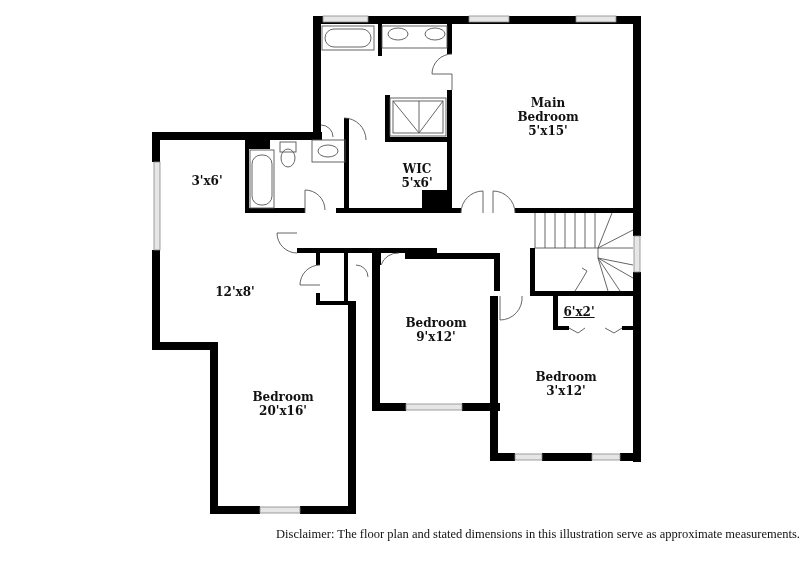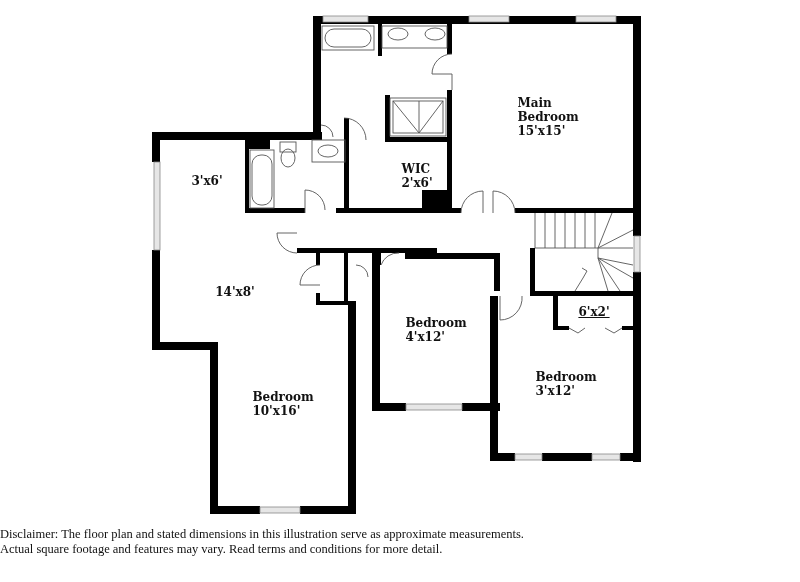--- a/index.html
+++ b/index.html
@@ -1,20 +1,20 @@
 <!DOCTYPE html>
 <html><head>
 <meta charset="utf-8">
 <style>
   html,body{margin:0;padding:0;background:#ffffff;}
   body{width:800px;height:582px;position:relative;overflow:hidden;font-family:"DejaVu Serif","Liberation Serif",serif;}
   #plan{position:absolute;left:0;top:0;}
-  .label{position:absolute;font-family:"DejaVu Serif","Liberation Serif",serif;font-weight:bold;color:#111;font-size:12px;line-height:14px;transform:translateX(-50%);white-space:nowrap;}
+  .label{position:absolute;text-align:center;font-family:"DejaVu Serif","Liberation Serif",serif;font-weight:bold;color:#111;font-size:12px;line-height:14px;transform:translateX(-50%);white-space:nowrap;}
   .label span{display:block;}
-  .disclaimer{position:absolute;left:0;width:800px;top:527px;text-align:left;font-family:"Liberation Serif","DejaVu Serif",serif;font-size:12.5px;line-height:15px;color:#111;}
+  .disclaimer{position:absolute;left:0;width:800px;top:527px;text-align:right;font-family:"Liberation Serif","DejaVu Serif",serif;font-size:12.5px;line-height:15px;color:#111;}
   .disclaimer span{display:block;}
 </style>
 </head>
 <body>
 
 <svg id="plan" width="800" height="582" viewBox="0 0 800 582" xmlns="http://www.w3.org/2000/svg">
 
   <g fill="#000">
 
     <rect x="313" y="16" width="328" height="8"></rect>
@@ -148,51 +148,50 @@
     <path d="M356 265 A 12 12 0 0 1 368 277"></path>
     <path d="M500 296 L500 320 A 22 22 0 0 0 522 296"></path>
     <polyline points="569,328 578,333 585,328"></polyline>
     <polyline points="605,328 614,333 622,328"></polyline>
   </g>
 </svg>
 
 <div class="label" style="left:548px;top:96px;">
   <span>Main</span>
   <span>Bedroom</span>
-  <span>15'x15'</span>
+  <span>5'x15'</span>
 </div>
 
 <div class="label" style="left:417px;top:162px;">
   <span>WIC</span>
-  <span>2'x6'</span>
+  <span>5'x6'</span>
 </div>
 
 <div class="label" style="left:207px;top:174px;">
   <span>3'x6'</span>
 </div>
 
 <div class="label" style="left:235px;top:285px;">
-  <span>14'x8'</span>
+  <span>12'x8'</span>
 </div>
 
 <div class="label" style="left:283px;top:390px;">
   <span>Bedroom</span>
-  <span>10'x16'</span>
+  <span>20'x16'</span>
 </div>
 
 <div class="label" style="left:436px;top:316px;">
   <span>Bedroom</span>
-  <span>4'x12'</span>
+  <span>9'x12'</span>
 </div>
 
 <div class="label" style="left:566px;top:370px;">
   <span>Bedroom</span>
   <span>3'x12'</span>
 </div>
 
-<div class="label" style="left:594px;top:305px;text-decoration:underline;">
+<div class="label" style="left:579px;top:305px;text-decoration:underline;">
   <span>6'x2'</span>
 </div>
 
 <div class="disclaimer">
   <span>Disclaimer: The floor plan and stated dimensions in this illustration serve as approximate measurements.</span>
-  <span>Actual square footage and features may vary. Read terms and conditions for more detail.</span>
 </div>
 
 </body></html>

